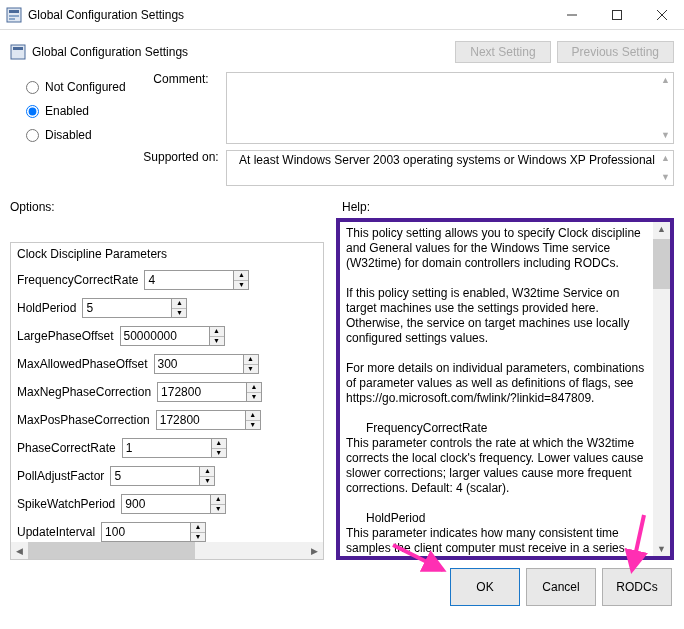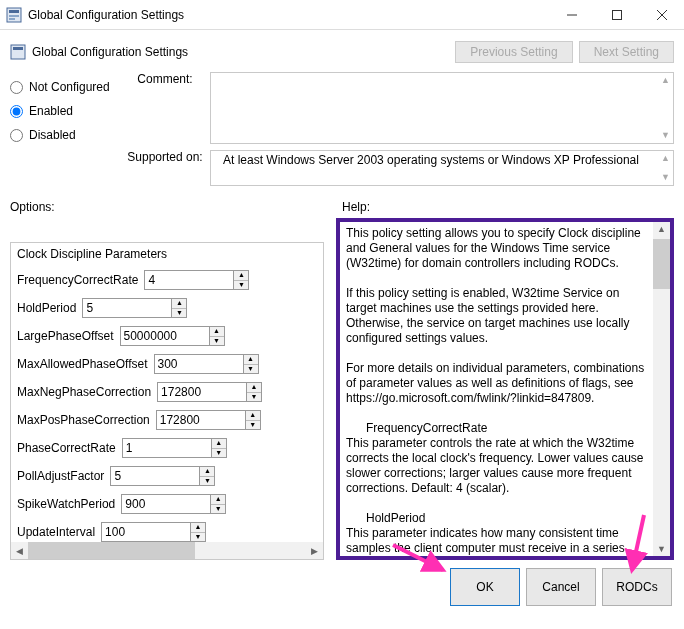--- a/index.html
+++ b/index.html
@@ -7,21 +7,21 @@
 .titlebar { height: 30px; display: flex; align-items: center; border-bottom: 1px solid #ddd; }
 .title-icon { width: 16px; height: 16px; margin: 0 6px; }
 .title-text { flex: 1; }
 .winbtns { display: flex; height: 100%; }
 .winbtn { width: 45px; display: flex; align-items: center; justify-content: center; color: #555; }
 .headerrow { display: flex; align-items: center; padding: 8px 10px 0 10px; height: 36px; }
 .headerrow .tiny-icon { width: 16px; height: 16px; margin-right: 6px; }
 .headerrow .htitle { font-size: 12px; }
 .navbtns { margin-left: auto; display: flex; gap: 6px; }
 .navbtn { height: 22px; padding: 0 14px; border: 1px solid #ccc; background: #e8e8e8; color: #aaa; }
-.upper { display: flex; padding: 6px 10px 0 10px; height: 130px; }
+.upper { display: flex; padding: 6px 10px 0 10px; height: 130px; margin-left: 16px; }
 .radios { width: 110px; padding-top: 8px; }
 .radio { display: flex; align-items: center; margin-bottom: 10px; }
 .radio input { margin-right: 6px; }
 .meta { flex: 1; }
 .metarow { display: flex; margin-bottom: 6px; }
 .metalabel { width: 90px; text-align: center; }
 .commentbox { flex: 1; height: 72px; border: 1px solid #c9c9c9; position: relative; }
 .supportbox { flex: 1; height: 36px; border: 1px solid #c9c9c9; position: relative; padding: 2px 16px 2px 12px; line-height: 14px; }
 .vscroll-stub { position: absolute; right: 0; top: 0; bottom: 0; width: 15px; display: flex; flex-direction: column; justify-content: space-between; align-items: center; }
 .vscroll-stub span { color: #aaa; font-size: 9px; line-height: 15px; }
@@ -88,22 +88,22 @@
   </div>
 </div>
 
 <div class="headerrow">
   <svg class="tiny-icon" viewBox="0 0 16 16">
       <rect x="1" y="1" width="14" height="14" fill="#dfe7f2" stroke="#4a6a9a"></rect>
       <rect x="3" y="3" width="10" height="3" fill="#4a6a9a"></rect>
     </svg>
   <div class="htitle">Global Configuration Settings</div>
   <div class="navbtns">
+    <button class="navbtn" disabled="">Next Setting</button>
     <button class="navbtn" disabled="">Previous Setting</button>
-    <button class="navbtn" disabled="">Next Setting</button>
   </div>
 </div>
 
 <div class="upper">
   <div class="radios">
     <label class="radio">
         <input type="radio" name="st" style="">
         <span>Not Configured</span>
       </label>
     <label class="radio">

